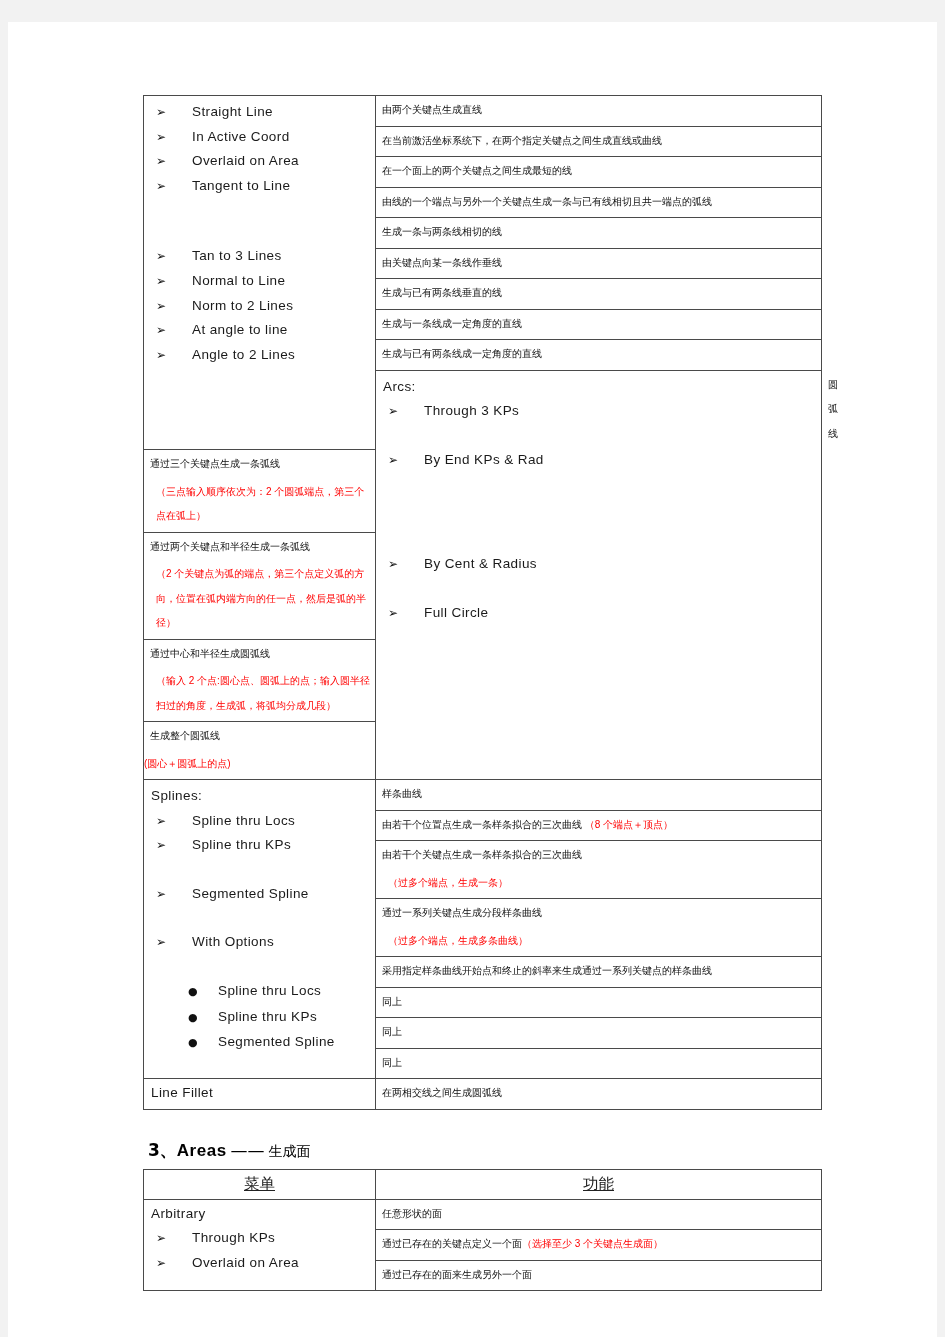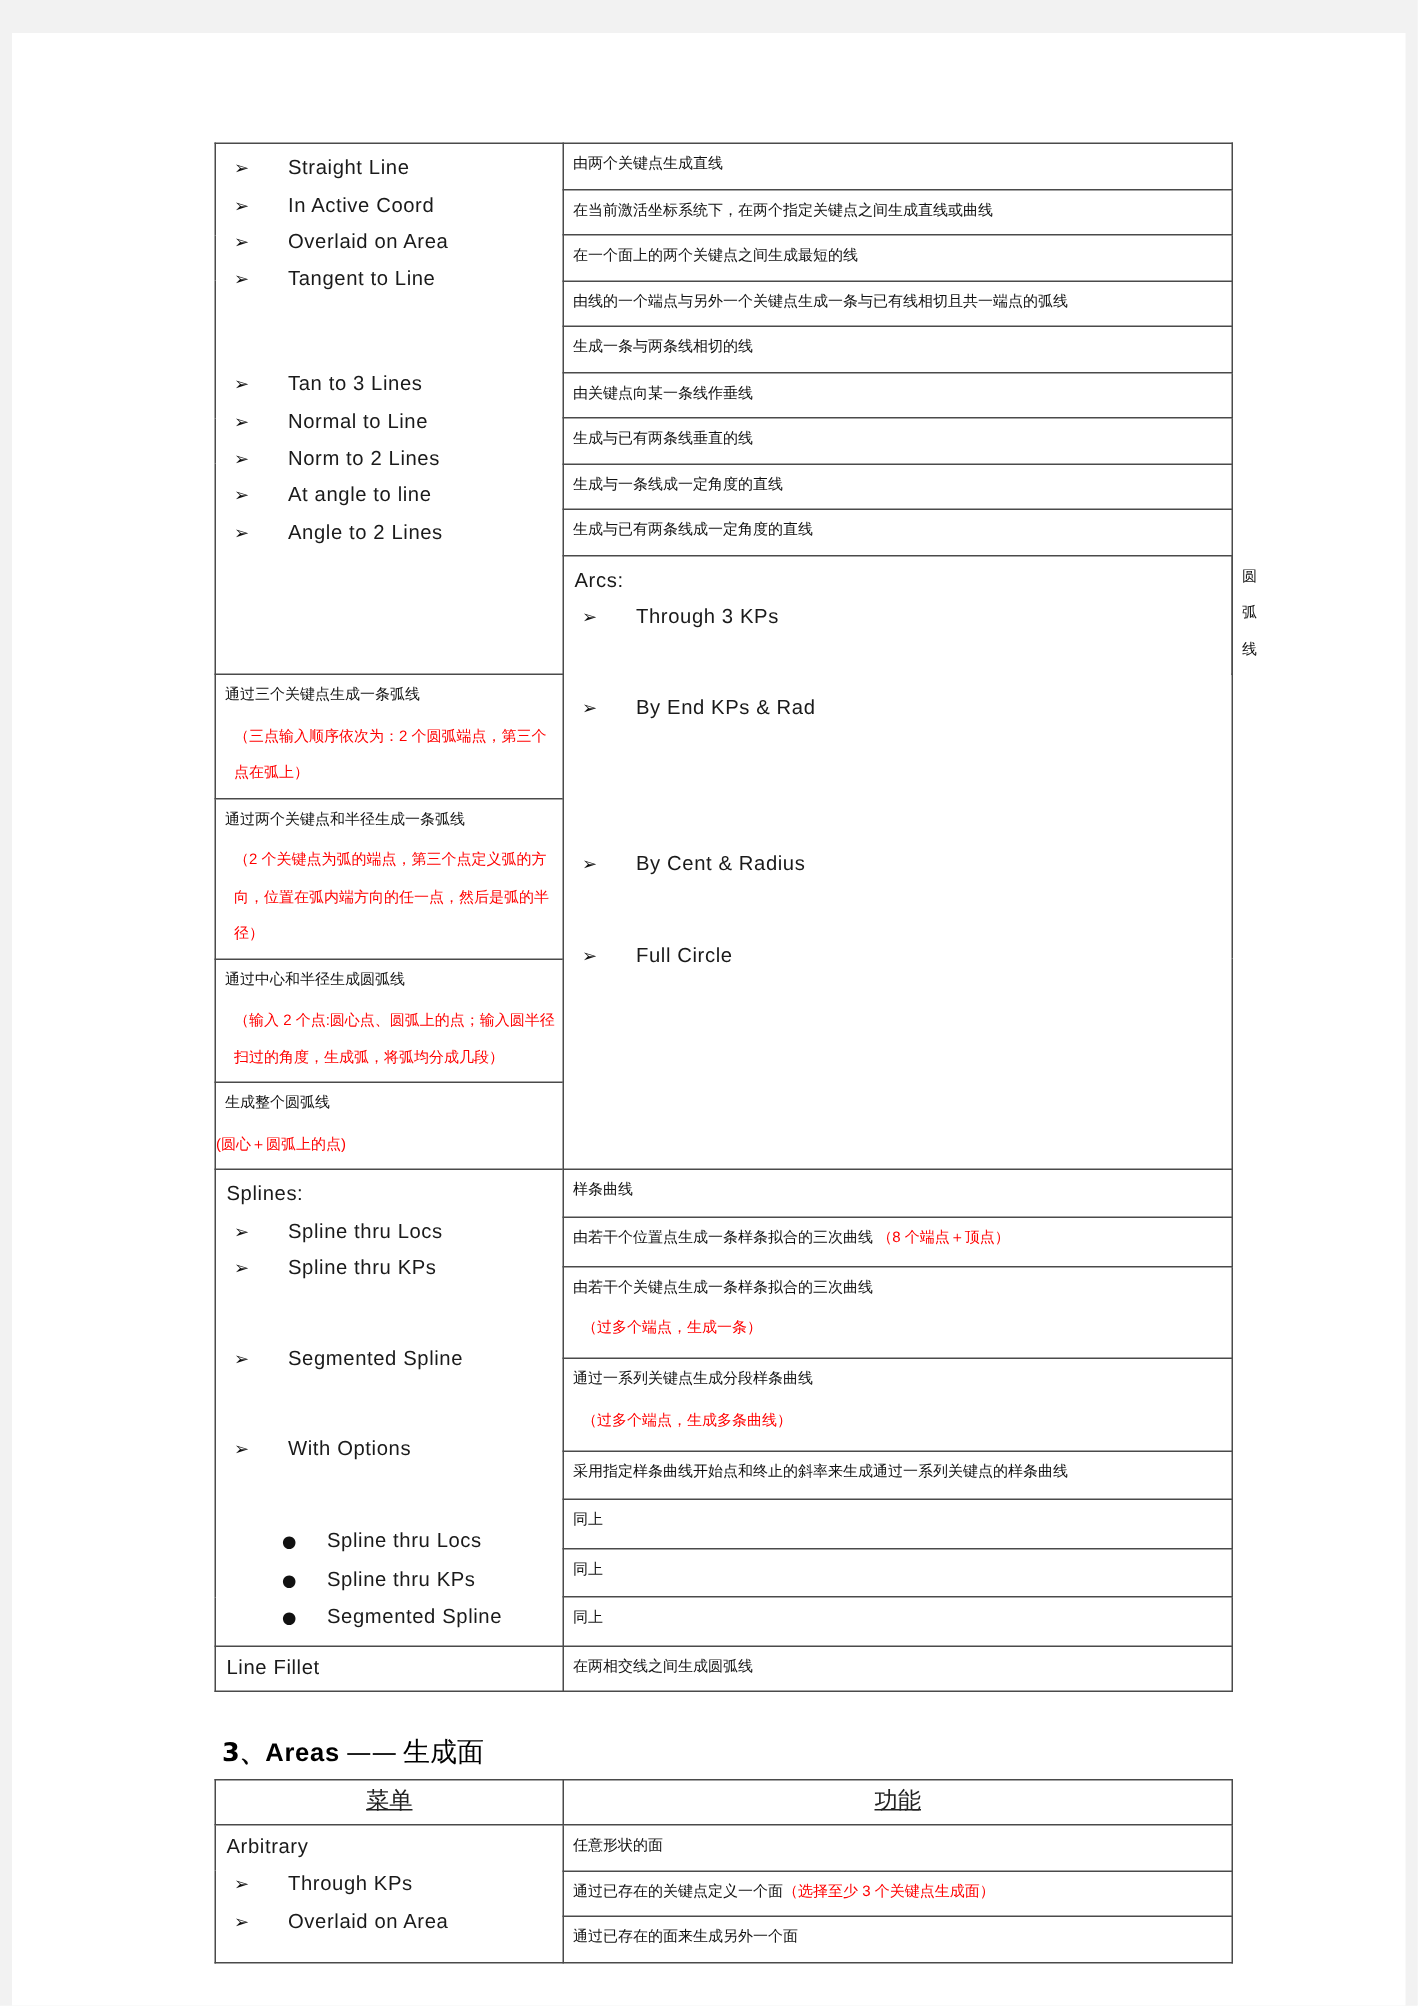--- a/index.html
+++ b/index.html
@@ -63,21 +63,21 @@
     color: #111;
   }
   .mitem.sub { padding-left: 44px; }
   .mitem.sub .bul {
     width: 30px;
     font-size: 11px;
   }
   .mitem.plain {
     padding-left: 7px;
   }
-  .mitem.gap-26 { margin-top: 36px; }
+  .mitem.gap-26 { margin-top: 24px; }
   .mitem.gap-46 { margin-top: 46px; }
   .mitem.gap-52 { margin-top: 80px; }
 
   
   .fn {
     padding: 2px 4px 3px 6px;
     font-size: 10px;
     color: #111;
     line-height: 24.5px;
   }
@@ -119,21 +119,21 @@
     letter-spacing: 0.5px;
   }
   .sec-head .dash {
     font-family: "DejaVu Sans", sans-serif;
     font-weight: normal;
     padding: 0 4px;
   }
   .sec-head .zhname {
     font-family: "Liberation Serif", "DejaVu Serif", serif;
     font-weight: normal;
-    font-size: 18px;
+    font-size: 14px;
   }
 </style>
 </head>
 <body>
 
 <div class="page">
 <div class="content">
 
   <table class="doc">
     <colgroup>

